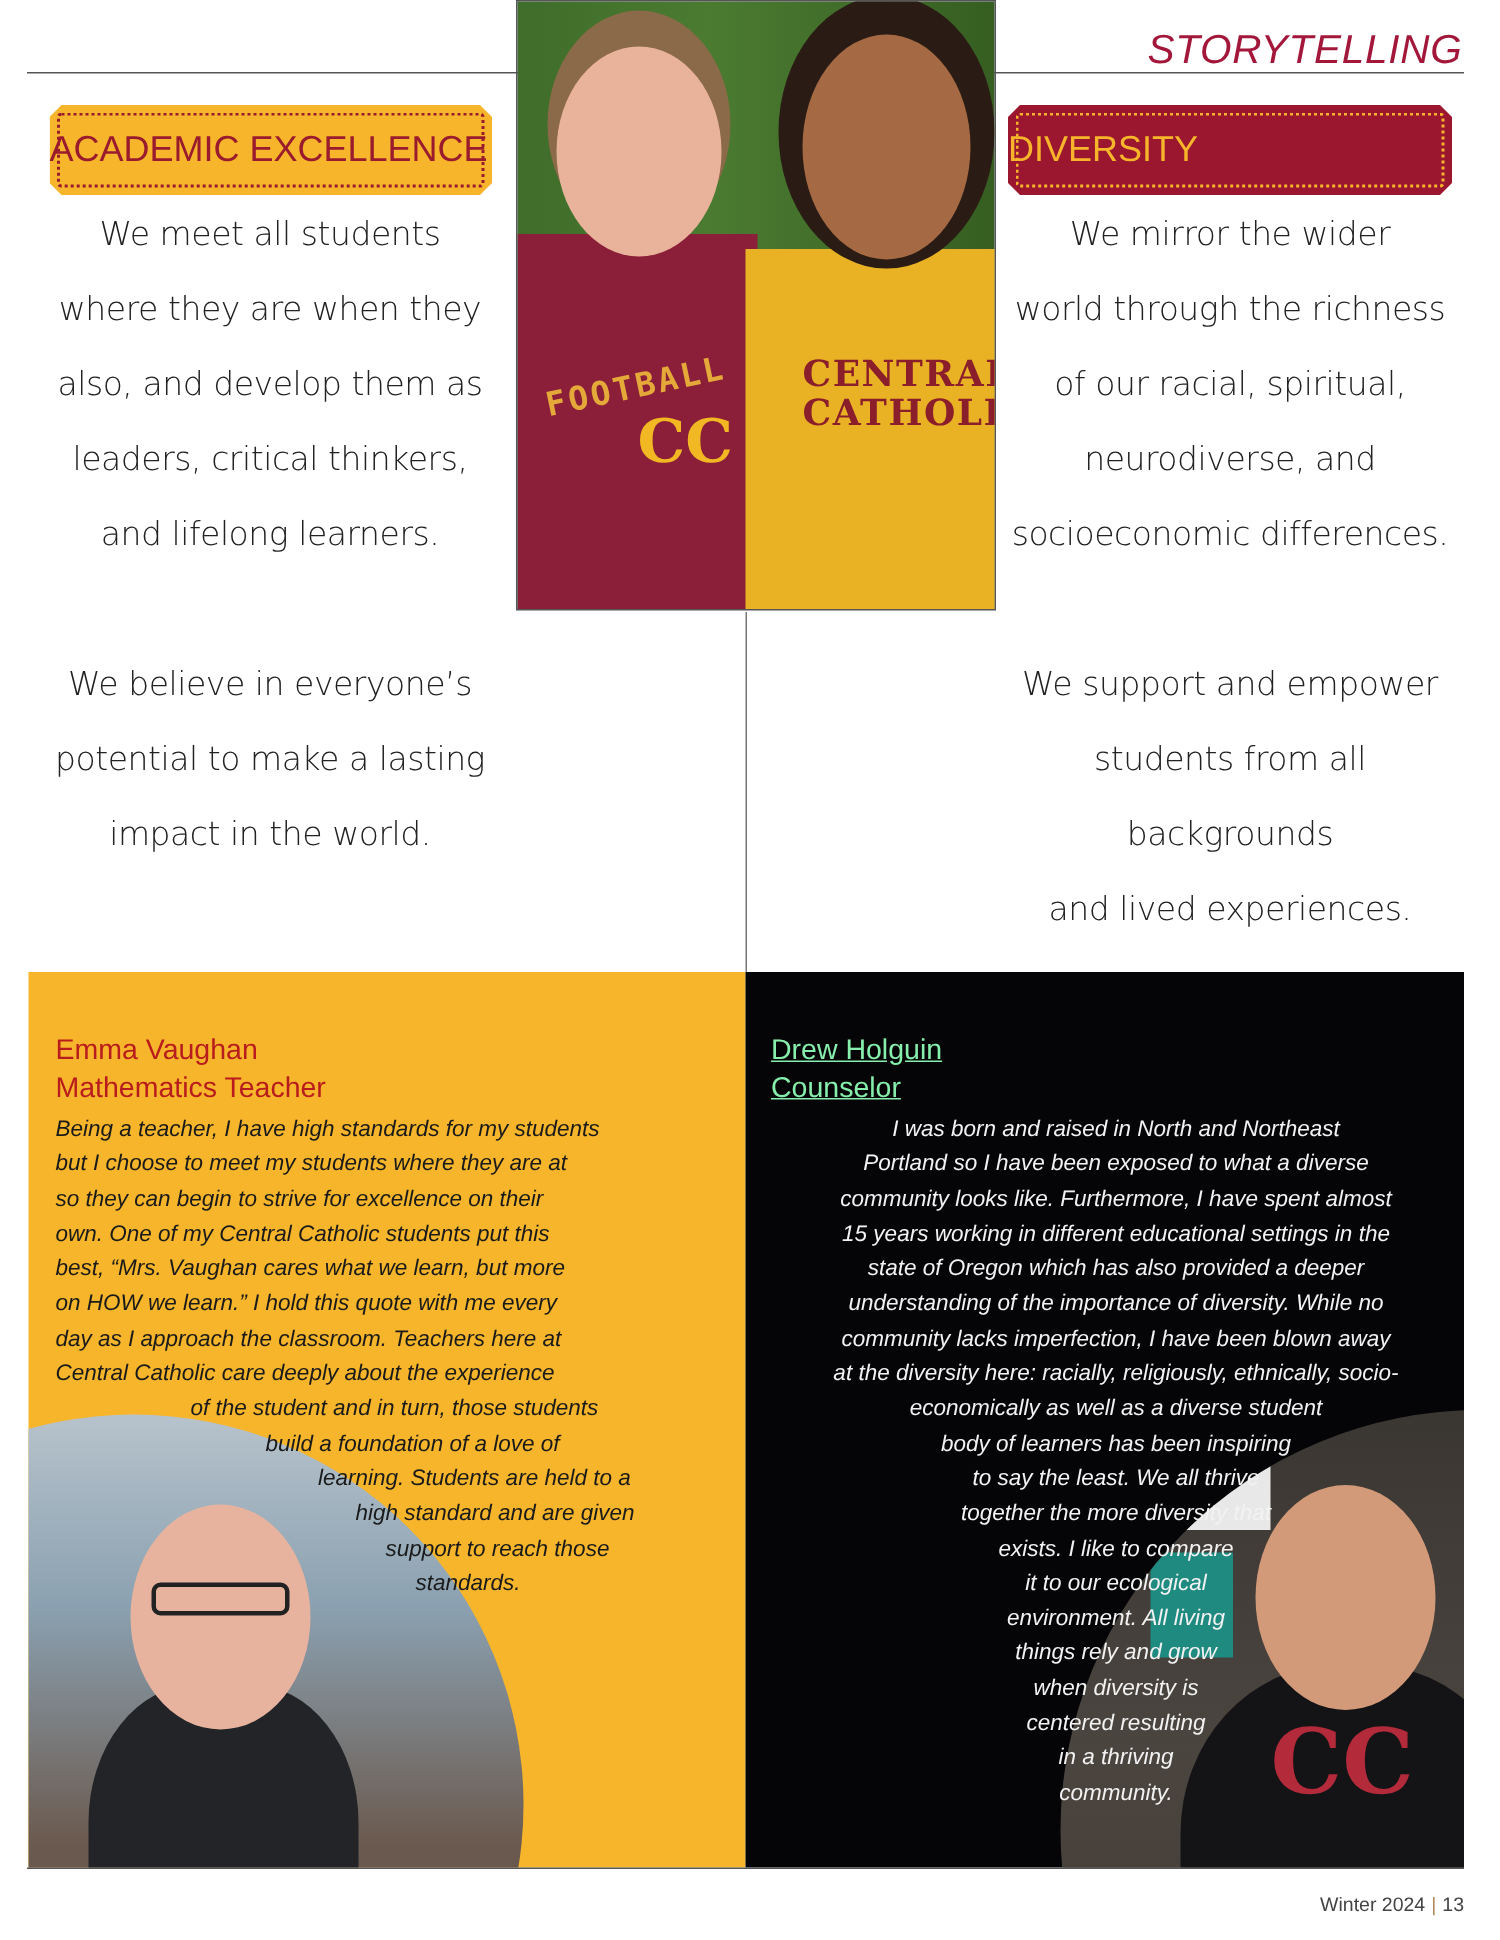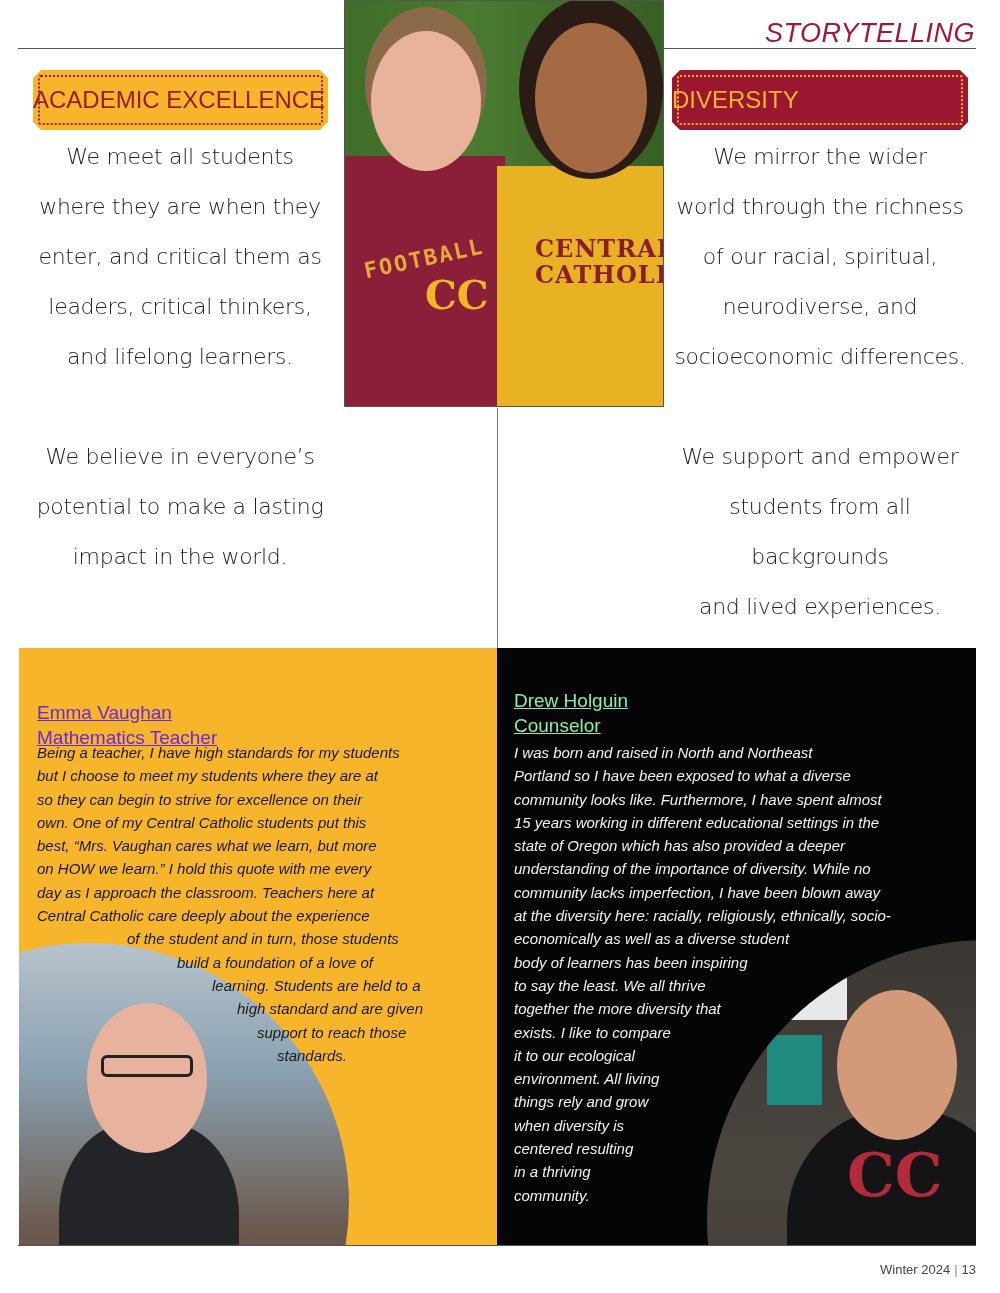--- a/index.html
+++ b/index.html
@@ -29,25 +29,25 @@
   .col-text { font-size:22px; line-height:50px; text-align:center; color:#222; font-family:"DejaVu Sans", sans-serif; font-weight:300; letter-spacing:-0.3px; }
   .col-left { left:20px; width:320px; }
   .col-right { left:660px; width:320px; }
   .p1 { top:132px; }
   .p2 { top:432px; }
 
   .panel { top:648px; height:597px; overflow:hidden; }
   .panel-left { left:19px; width:478px; background:#f6b52a; }
   .panel-right { left:497px; width:479px; background:#050508; }
   .name { font-size:19px; line-height:25px; font-weight:500; font-family:"Liberation Sans", sans-serif; position:absolute; }
-  .panel-left .name { color:#6d28d9; left:18px; top:52px;text-decoration:underline; }
+  .panel-left .name { color:#b91c1c; left:18px; top:40px; }
   .panel-right .name { color:#86efac; left:17px; top:40px;text-decoration:underline; }
   .quote { position:absolute; font-style:italic; font-size:15px; line-height:23.3px; font-family:"Liberation Sans", sans-serif; }
   .panel-left .quote { color:#1a1a1a; left:18px; top:93px; width:450px; }
-  .panel-right .quote { color:#f2f2f2; left:17px; top:93px; width:460px; }
+  .panel-right .quote { color:#f2f2f2; left:17px; top:93px; width:460px;text-align:center; }
   .ql { display:block; white-space:nowrap; }
 
   .circle-left { position:absolute; left:-190px; top:295px; width:520px; height:520px; border-radius:50%; overflow:hidden;
     background: linear-gradient(180deg,#b7c3cc 0%,#8aa0b0 25%,#6b5a4f 55%,#4a3c33 100%); }
   .circle-left .person { position:absolute; left:258px; top:60px; width:120px; height:150px; border-radius:50%; background:#e7b39f; }
   .circle-left .vest { position:absolute; left:230px; top:180px; width:180px; height:230px; border-radius:40% 40% 0 0; background:#222428; }
   .circle-left .glasses { position:absolute; left:272px; top:112px; width:92px; height:22px; border:3px solid #222; border-radius:6px; box-sizing:border-box; }
 
   .circle-right { position:absolute; left:210px; top:292px; width:560px; height:560px; border-radius:50%; overflow:hidden;
     background: linear-gradient(180deg,#3a3632 0%,#4b4540 40%,#3d342c 100%); }
@@ -85,21 +85,21 @@
   <span>ACADEMIC EXCELLENCE</span>
 </div>
 <div class="abs badge badge-diversity">
   <div class="inner"></div>
   <span>DIVERSITY</span>
 </div>
 
 <div class="abs col-text col-left p1">
   <div>We meet all students</div>
   <div>where they are when they</div>
-  <div>enter, and critical them as</div>
+  <div>also, and develop them as</div>
   <div>leaders, critical thinkers,</div>
   <div>and lifelong learners.</div>
 </div>
 <div class="abs col-text col-left p2">
   <div>We believe in everyone’s</div>
   <div>potential to make a lasting</div>
   <div>impact in the world.</div>
 </div>
 
 <div class="abs col-text col-right p1">

